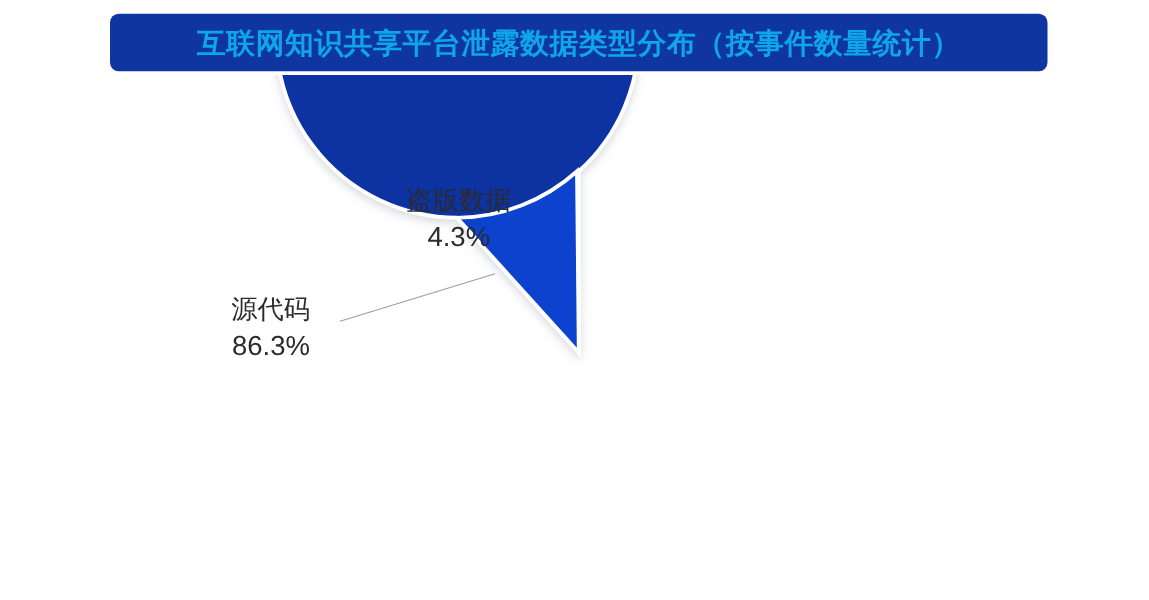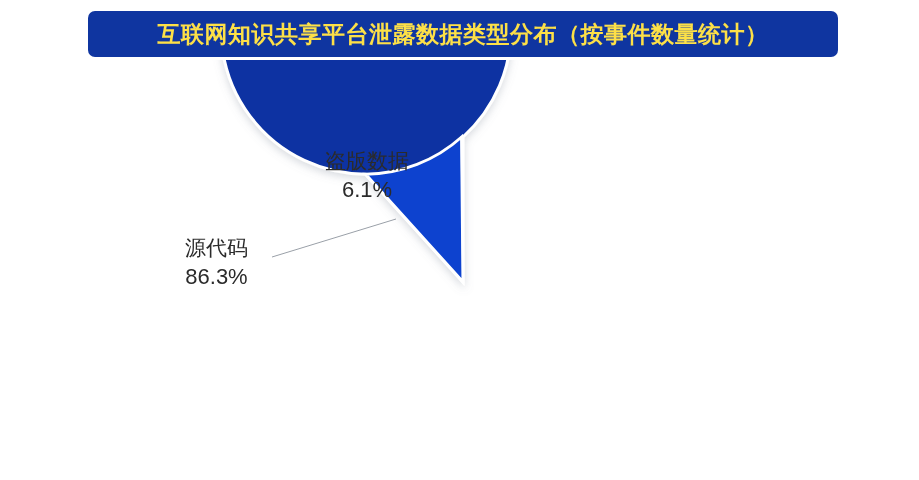--- a/index.html
+++ b/index.html
@@ -32,21 +32,21 @@
     width: 750px;
     height: 46px;
     background: #0f35a0;
     border-radius: 7px;
     display: flex;
     align-items: center;
     justify-content: center;
     box-sizing: border-box;
   }
   .title-text {
-    color: #fde047;
+    color: #0ea5e9;
     font-size: 23px;
     font-weight: bold;
     letter-spacing: 0.5px;
     white-space: nowrap;
     line-height: 1;
   }
 
   
   .period-note {
     position: absolute;
@@ -70,21 +70,21 @@
     position: absolute;
     left: 0;
     top: 0;
   }
 
   
   .callout {
     position: absolute;
     color: #2b2b2b;
     white-space: nowrap;
-    text-align: center;
+    text-align: right;
   }
   .callout .cat {
     font-size: 21px;
     line-height: 28px;
   }
   .callout .pct {
     font-size: 22px;
     line-height: 30px;
   }
   .callout-piracy {
@@ -153,21 +153,21 @@
         <path d="M 463 222 L 463 77 A 145 145 0 1 0 365.6 114.2 Z" fill="#0c33a2" stroke="#ffffff" stroke-width="3"></path>
 
         <path d="M 463 222 L 365.6 114.2 A 145 145 0 0 0 461.6 77 Z" fill="#0c43cf" stroke="#ffffff" stroke-width="3"></path>
 
         <path d="M 463 222 L 461.6 77 A 145 145 0 0 0 463 77 Z" fill="#ffffff" stroke="#ffffff" stroke-width="2"></path>
       </g>
     </svg>
 
     <div class="callout callout-piracy">
       <div class="cat">盗版数据</div>
-      <div class="pct">6.1%</div>
+      <div class="pct">4.3%</div>
     </div>
 
     <div class="callout callout-source">
       <div class="cat">源代码</div>
       <div class="pct">86.3%</div>
     </div>
 
     <div class="inner-label">
       <div class="cat">普通文档</div>
       <div class="pct">86.4%</div>

